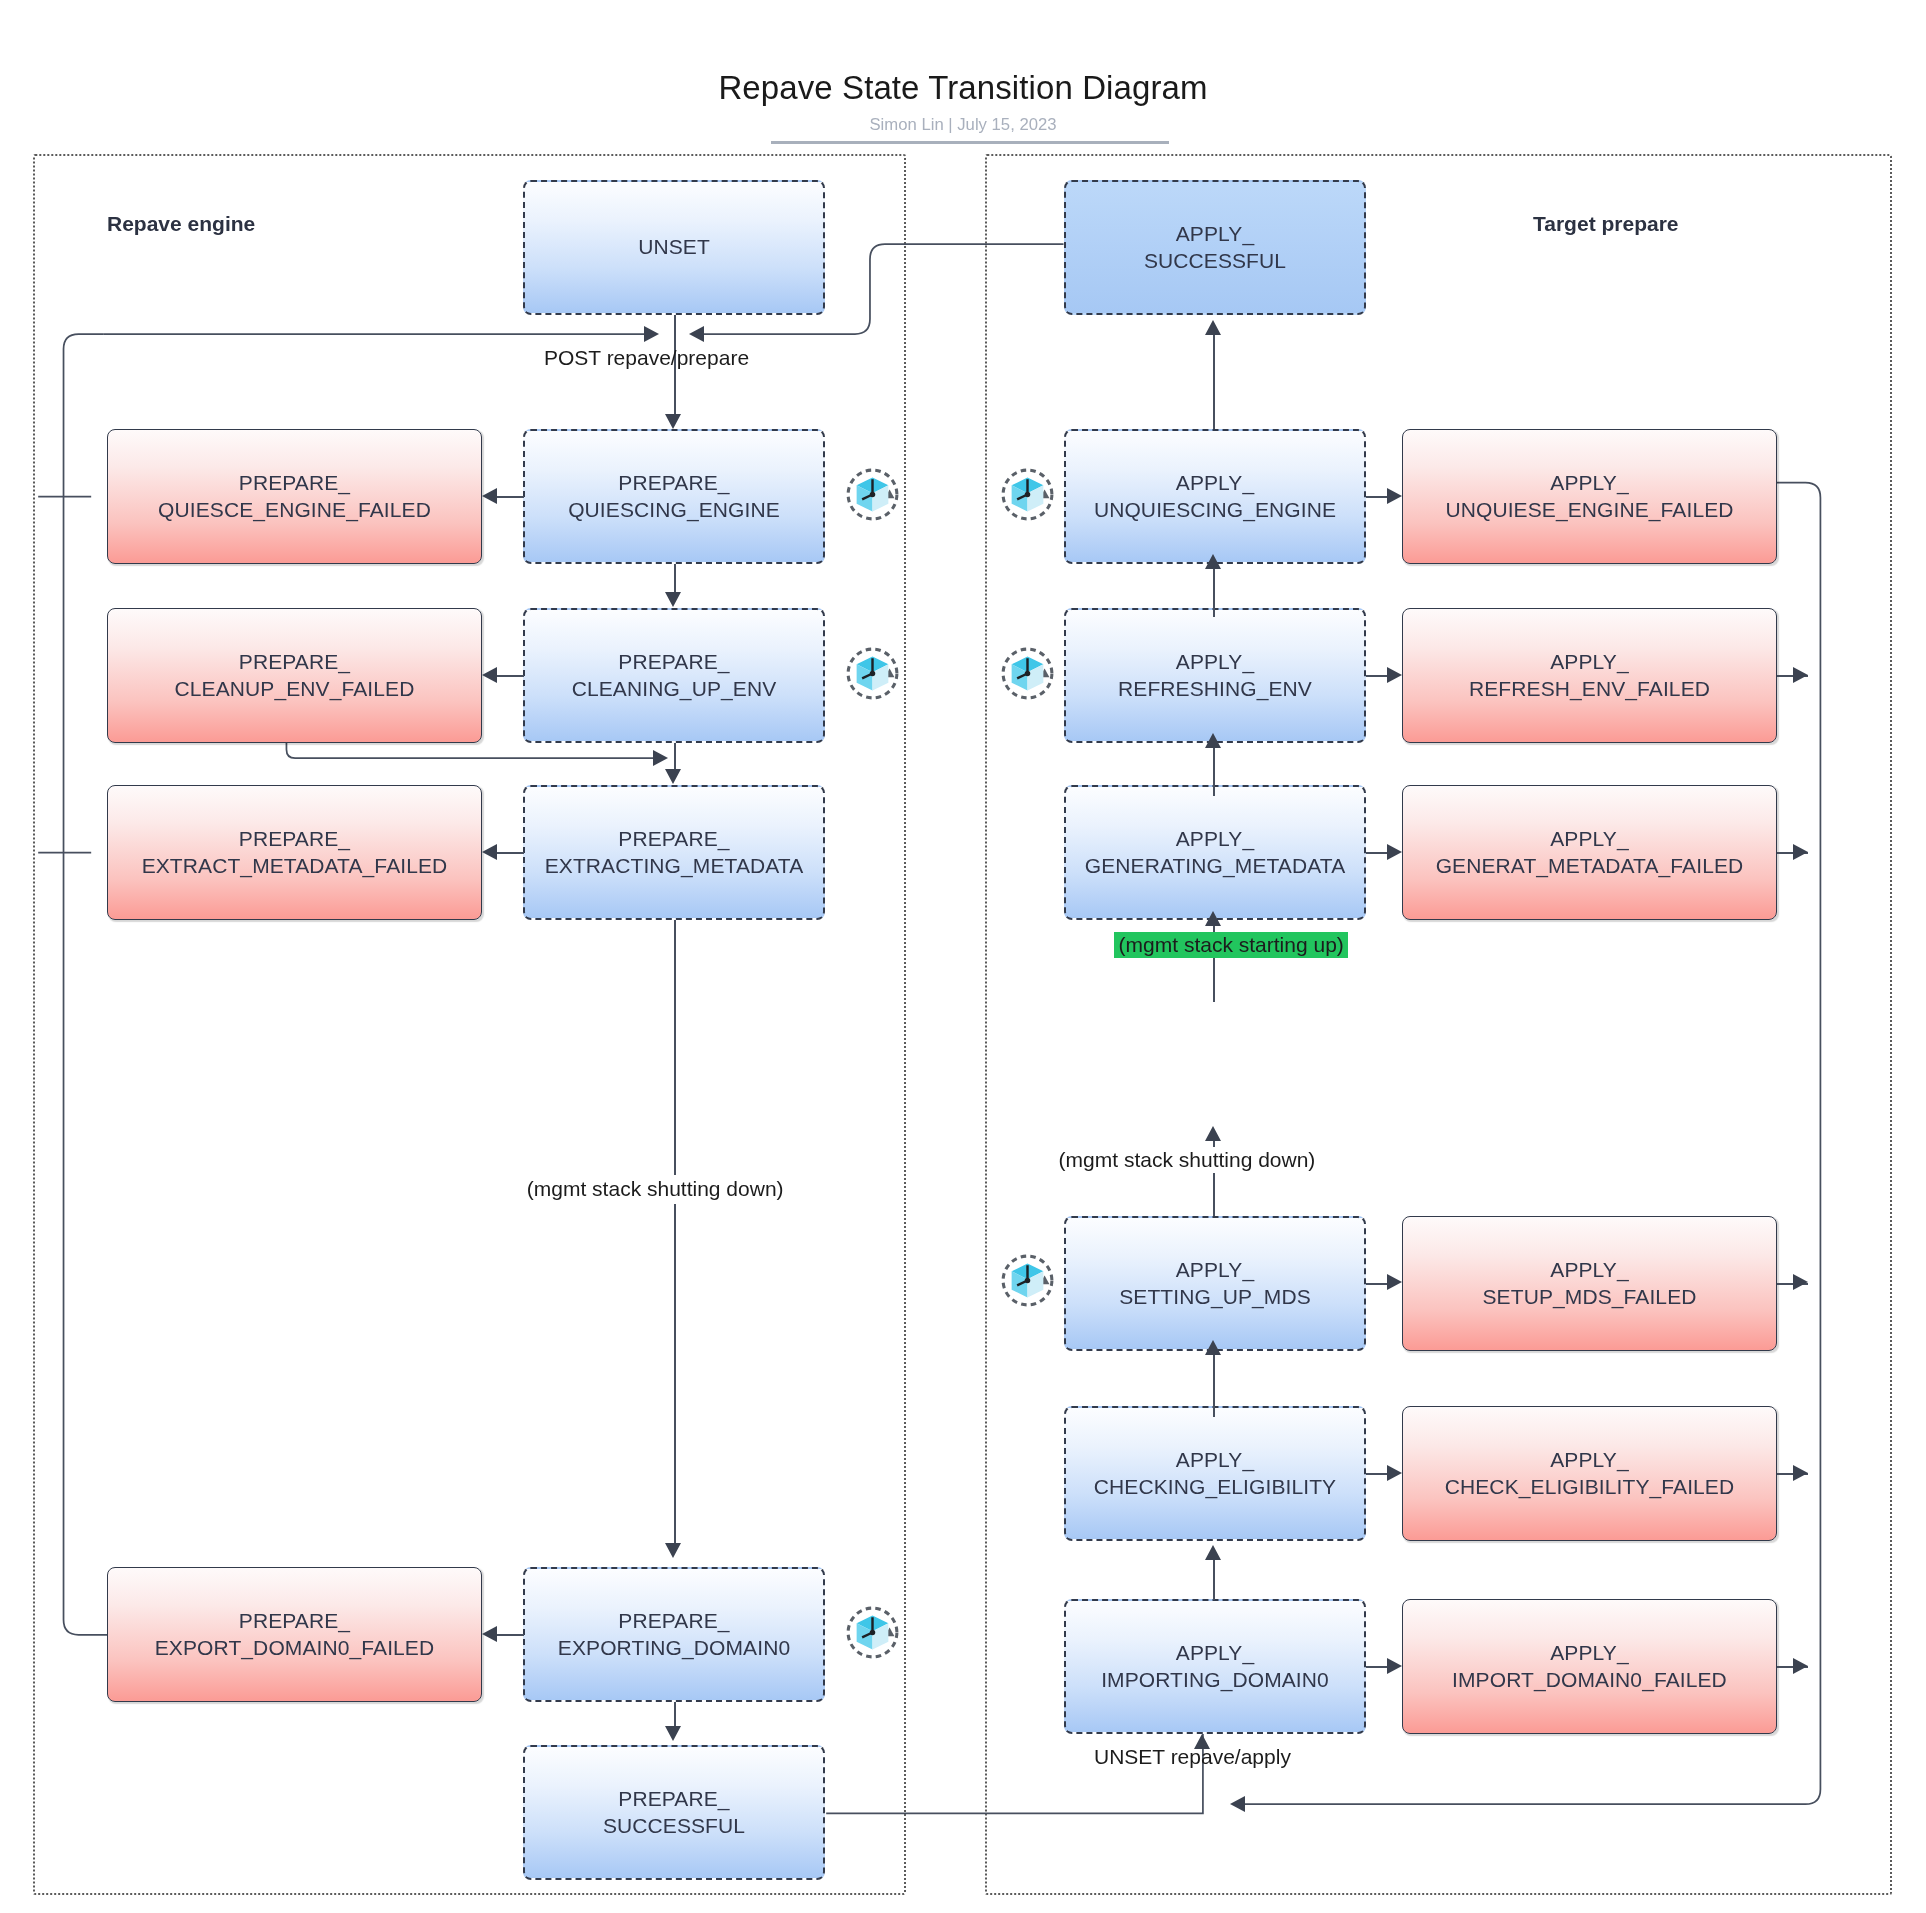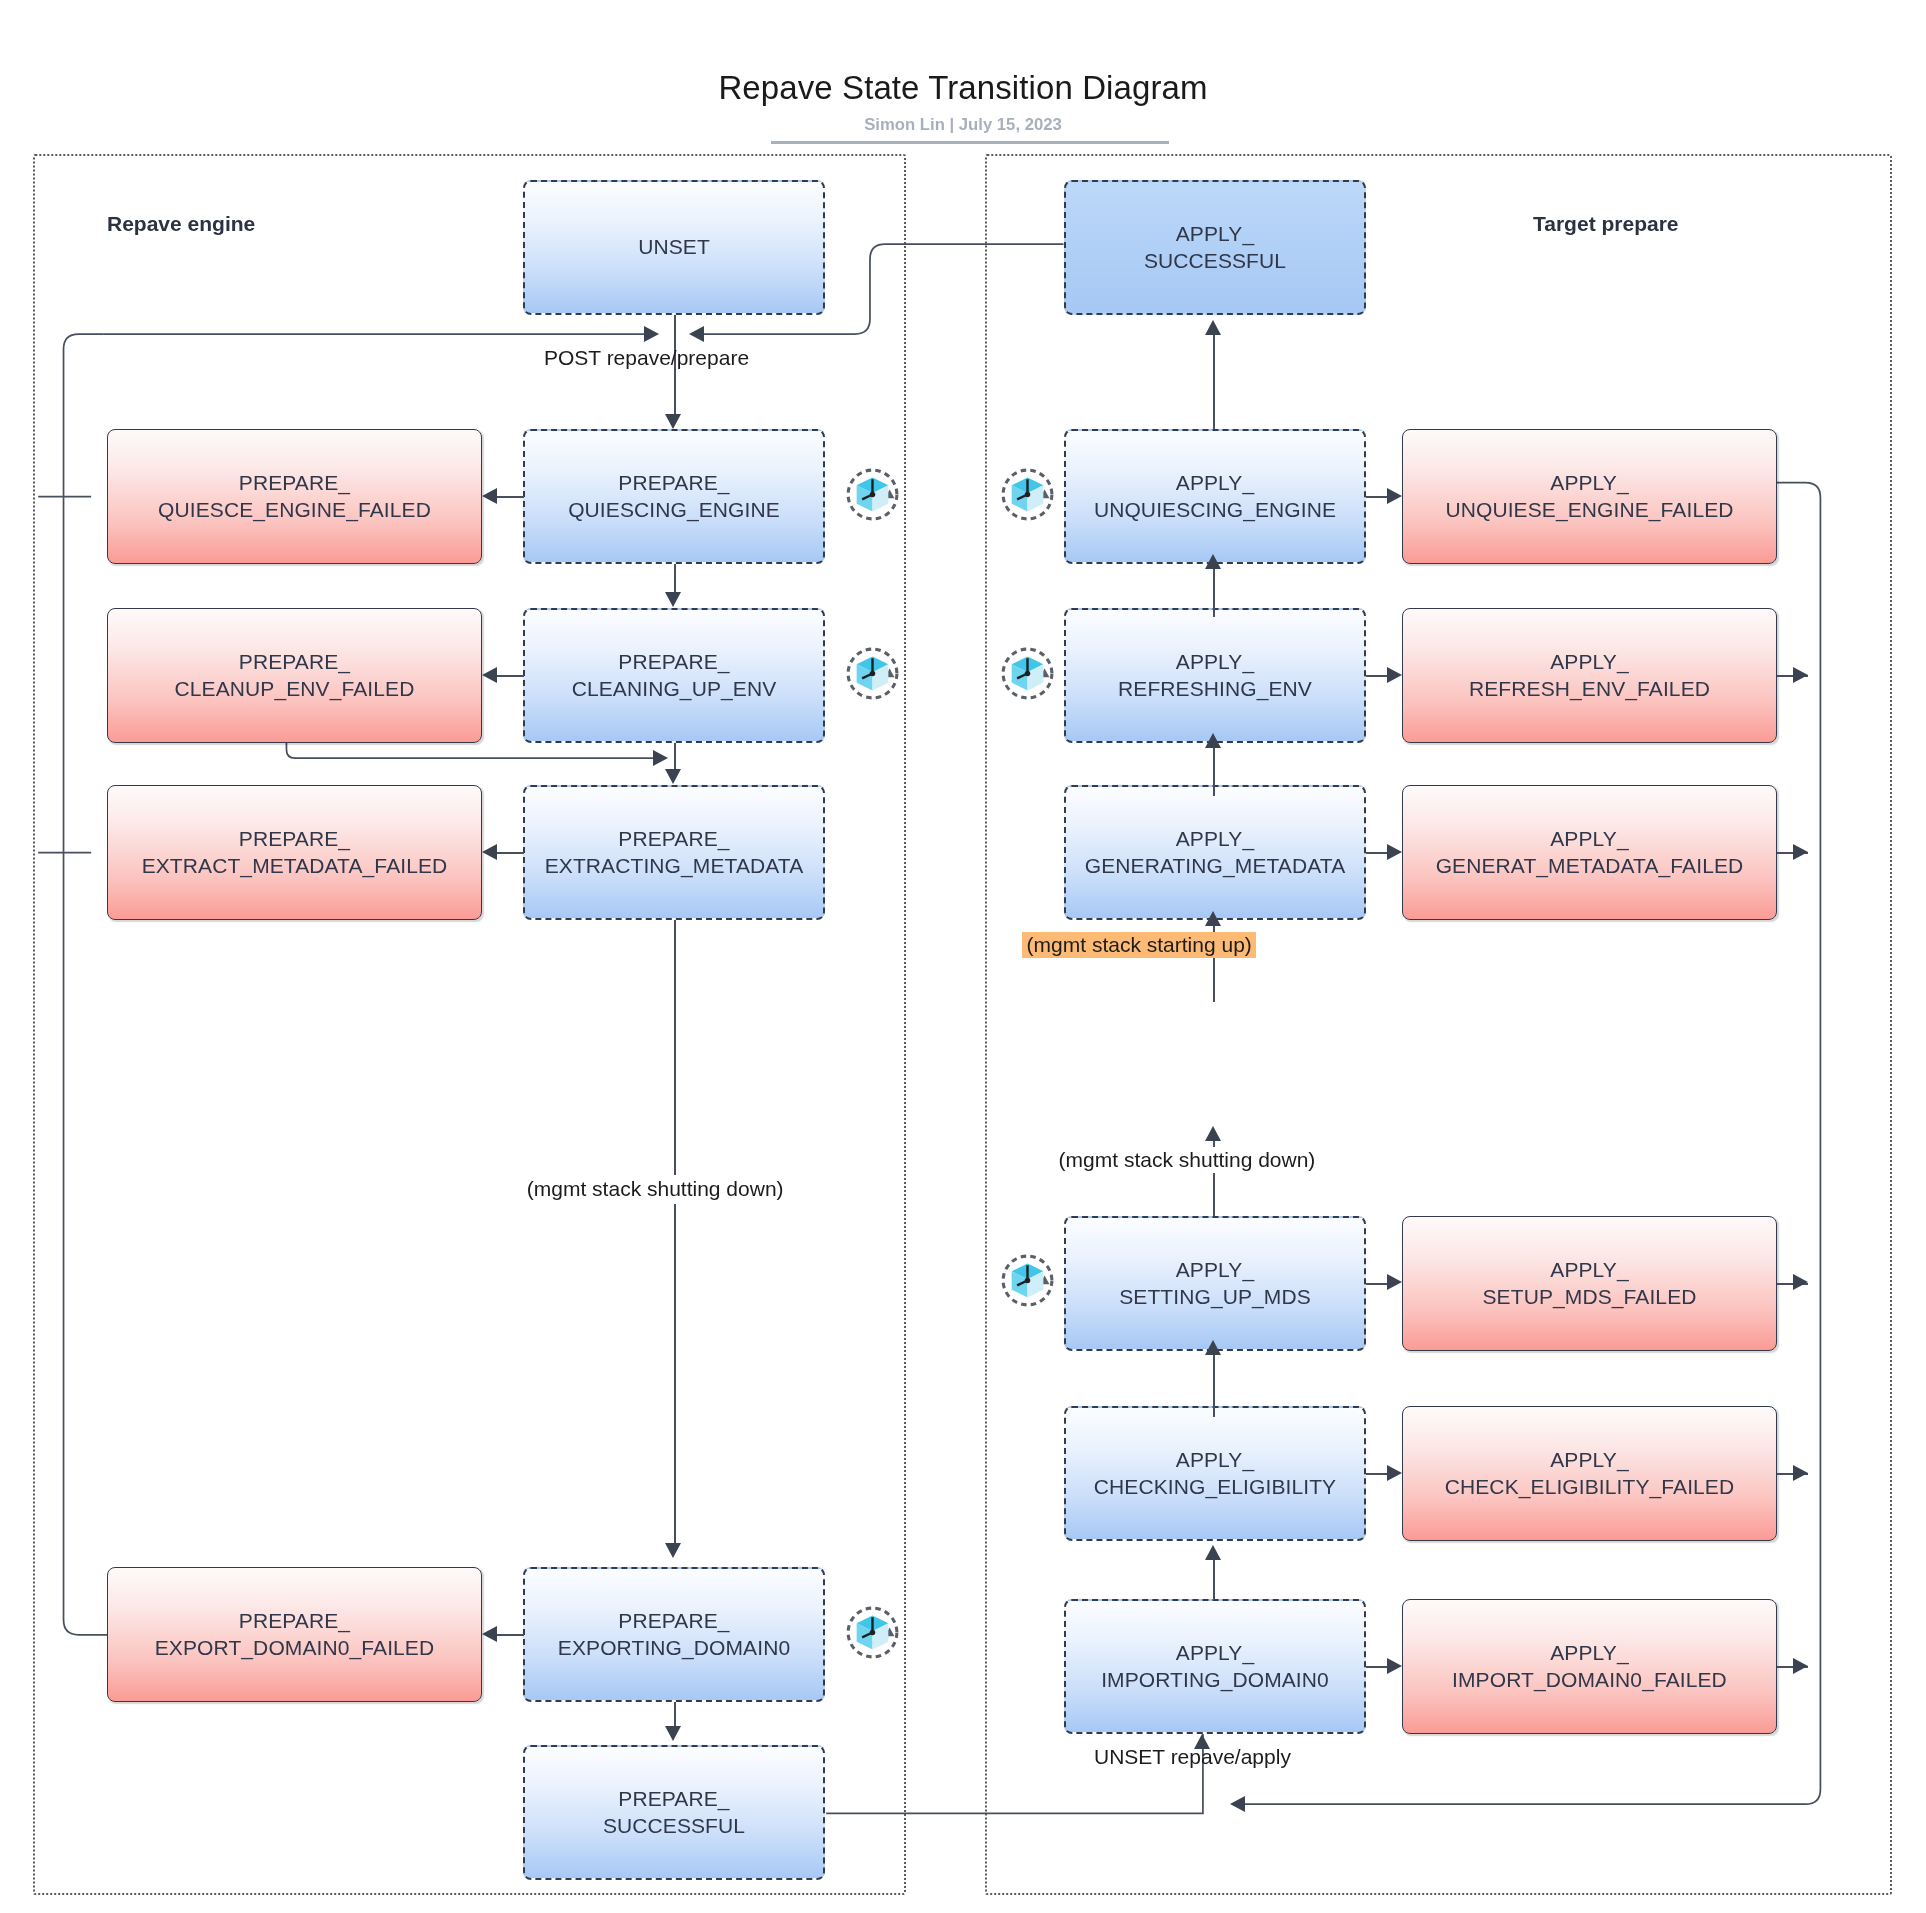--- a/index.html
+++ b/index.html
@@ -3,21 +3,21 @@
 <meta charset="utf-8">
 <style>
   html,body{margin:0;padding:0;background:#ffffff;}
   body{font-family:"Liberation Sans",sans-serif;}
   #page{position:relative;width:1926px;height:1913px;background:#fff;overflow:hidden;}
 
   
   .title{position:absolute;left:0;top:69px;width:1926px;text-align:center;
          font-size:33px;color:#1a1a1a;font-weight:400;letter-spacing:0.1px;}
   .subtitle{position:absolute;left:0;top:115px;width:1926px;text-align:center;
-            font-size:16.7px;color:#a9b0bd;font-weight:700;}
+            font-size:16.7px;color:#a9b0bd;font-weight:400;}
   .subrule{position:absolute;left:771px;top:141px;width:398px;height:2.9px;background:#a8b0bc;}
 
   
   .lane{position:absolute;border:2.3px dotted #5b5b5b;border-radius:2.3px;box-sizing:border-box;}
   #lane-source{left:33px;top:154px;width:873px;height:1741px;}
   #lane-target{left:985px;top:154px;width:907px;height:1741px;}
   .lane-title{position:absolute;font-size:21px;font-weight:bold;color:#2c3242;
               font-family:"Liberation Sans",sans-serif;white-space:nowrap;}
 
   
@@ -206,21 +206,21 @@
   <div class="ah ah-r" style="left:1387px;top:1274px;"></div>
   <div class="ln lnh" style="left:1777px;top:1283px;width:31px;"></div>
   <div class="ah ah-r" style="left:1793px;top:1274px;"></div>
 
   <div class="ln lnv" style="left:1213px;top:1136px;height:80px;"></div>
   <div class="ah ah-u" style="left:1205px;top:1126px;"></div>
   <div class="elabel" style="left:1054px;top:1147px;background:#fff;padding:1.2px 4.6px;">(mgmt stack shutting down)</div>
 
   <div class="ln lnv" style="left:1213px;top:922px;height:80px;"></div>
   <div class="ah ah-u" style="left:1205px;top:911px;"></div>
-  <div class="elabel" style="left:1022px;top:932px;background:#fdba74;padding:1.2px 4.6px;">(mgmt stack starting up)</div>
+  <div class="elabel" style="left:1114px;top:932px;background:#22c55e;padding:1.2px 4.6px;">(mgmt stack starting up)</div>
 
   <div class="ln lnh" style="left:1366px;top:852px;width:24px;"></div>
   <div class="ah ah-r" style="left:1387px;top:844px;"></div>
   <div class="ln lnh" style="left:1777px;top:852px;width:31px;"></div>
   <div class="ah ah-r" style="left:1793px;top:844px;"></div>
 
   <div class="ln lnv" style="left:1213px;top:743px;height:53px;"></div>
   <div class="ah ah-u" style="left:1205px;top:733px;"></div>
 
   <div class="ln lnh" style="left:1366px;top:675px;width:24px;"></div>

